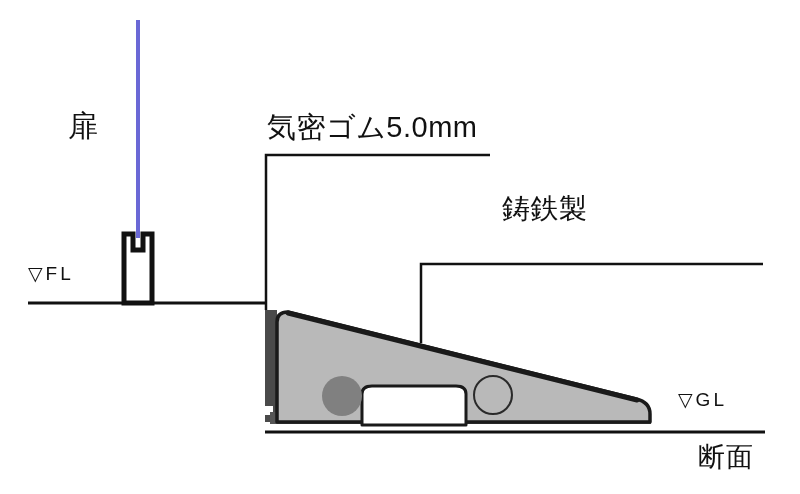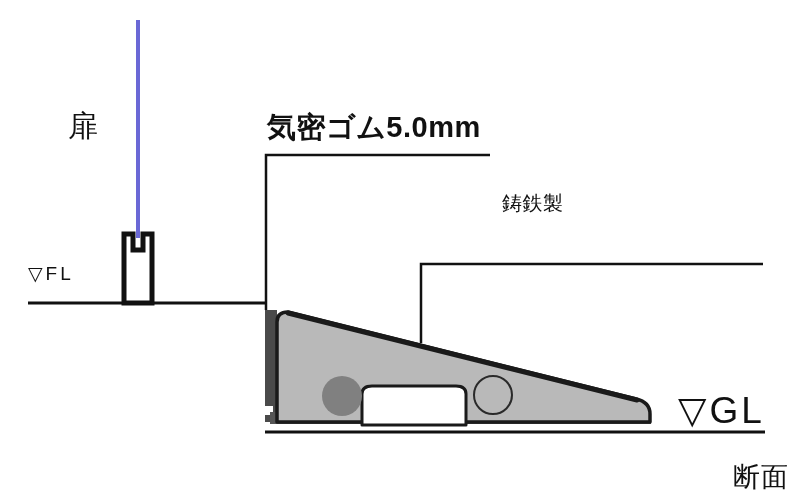--- a/index.html
+++ b/index.html
@@ -41,40 +41,38 @@
     left: 28px;
     top: 263px;
     font-size: 19px;
     letter-spacing: 3px;
   }
   #label-rubber {
     left: 267px;
     top: 110px;
     font-size: 29px;
     letter-spacing: 0.5px;
-    font-weight: bold;
   }
   #label-slope {
     left: 502px;
     top: 192px;
-    font-size: 20px;
+    font-size: 28px;
     letter-spacing: 0.5px;
   }
   #label-gl {
     left: 678px;
     top: 389px;
-    font-size: 37px;
+    font-size: 19px;
     letter-spacing: 3px;
   }
   #label-section {
-    left: 733px;
+    left: 698px;
     top: 442px;
     font-size: 27px;
     letter-spacing: 1px;
-    margin-top: 20px;
   }
 </style>
 </head>
 <body>
 
 <div id="stage">
 
   <svg id="drawing" viewBox="0 0 800 494">
 
     <line x1="138" y1="20" x2="138" y2="238" stroke="#6a68d6" stroke-width="4"></line>

